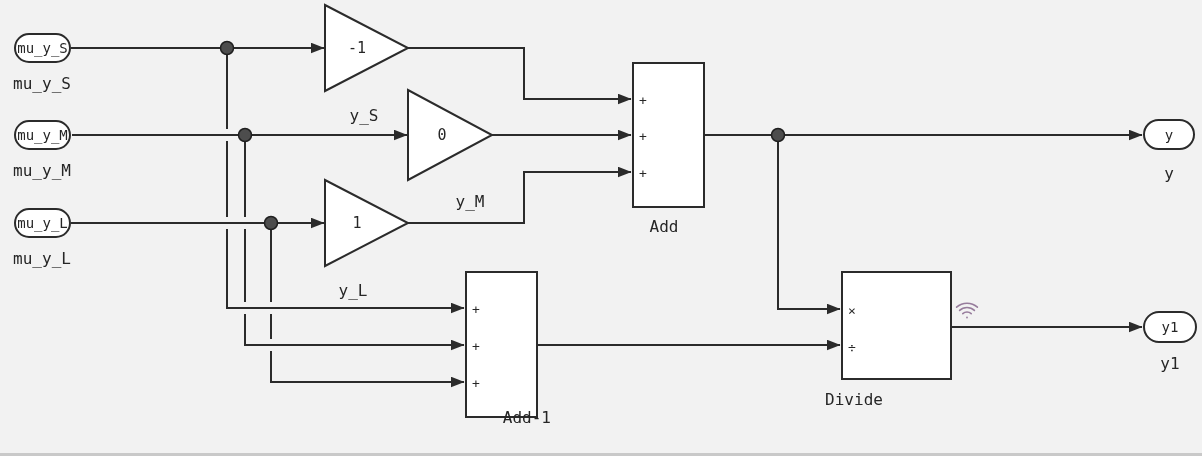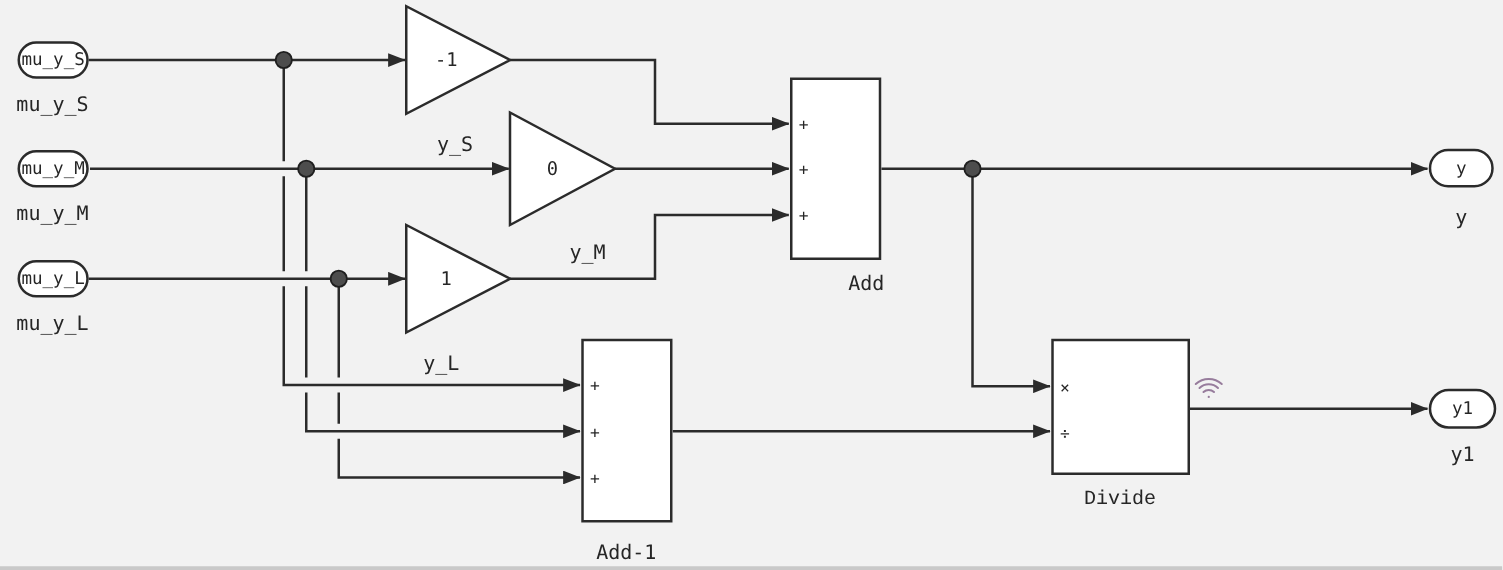--- a/index.html
+++ b/index.html
@@ -181,34 +181,34 @@
 
   <div class="label" style="left:314px; top:106px;">y_S</div>
   <div class="label" style="left:420px; top:192px;">y_M</div>
   <div class="label" style="left:303px; top:281px;">y_L</div>
 
   <div class="block" style="left:632px; top:62px; width:73px; height:146px;">
     <span class="opsign" style="left:5px; top:29px;">+</span>
     <span class="opsign" style="left:5px; top:65px;">+</span>
     <span class="opsign" style="left:5px; top:102px;">+</span>
   </div>
-  <div class="label" style="left:643px; top:217px;">Add</div>
+  <div class="label" style="left:614px; top:217px;">Add</div>
 
   <div class="block" style="left:465px; top:271px; width:73px; height:147px;">
     <span class="opsign" style="left:5px; top:29px;">+</span>
     <span class="opsign" style="left:5px; top:66px;">+</span>
     <span class="opsign" style="left:5px; top:103px;">+</span>
   </div>
-  <div class="label" style="left:451px; top:432px;">Add-1</div>
+  <div class="label" style="left:451px; top:408px;text-align:right;">Add-1</div>
 
   <div class="block" style="left:841px; top:271px; width:111px; height:109px;">
     <span class="opsign" style="left:5px; top:30px;">×</span>
     <span class="opsign" style="left:5px; top:67px;">÷</span>
   </div>
-  <div class="label" style="left:846px; top:390px;font-family:Liberation Mono, monospace;">Divide</div>
+  <div class="label" style="left:804px; top:390px;">Divide</div>
 
   <div class="port" style="left:1143px; top:119px; width:52px; height:31px;">
     <span>y</span>
   </div>
   <div class="label" style="left:1119px; top:164px;">y</div>
 
   <div class="port" style="left:1143px; top:311px; width:54px; height:32px;">
     <span>y1</span>
   </div>
   <div class="label" style="left:1120px; top:354px;">y1</div>

